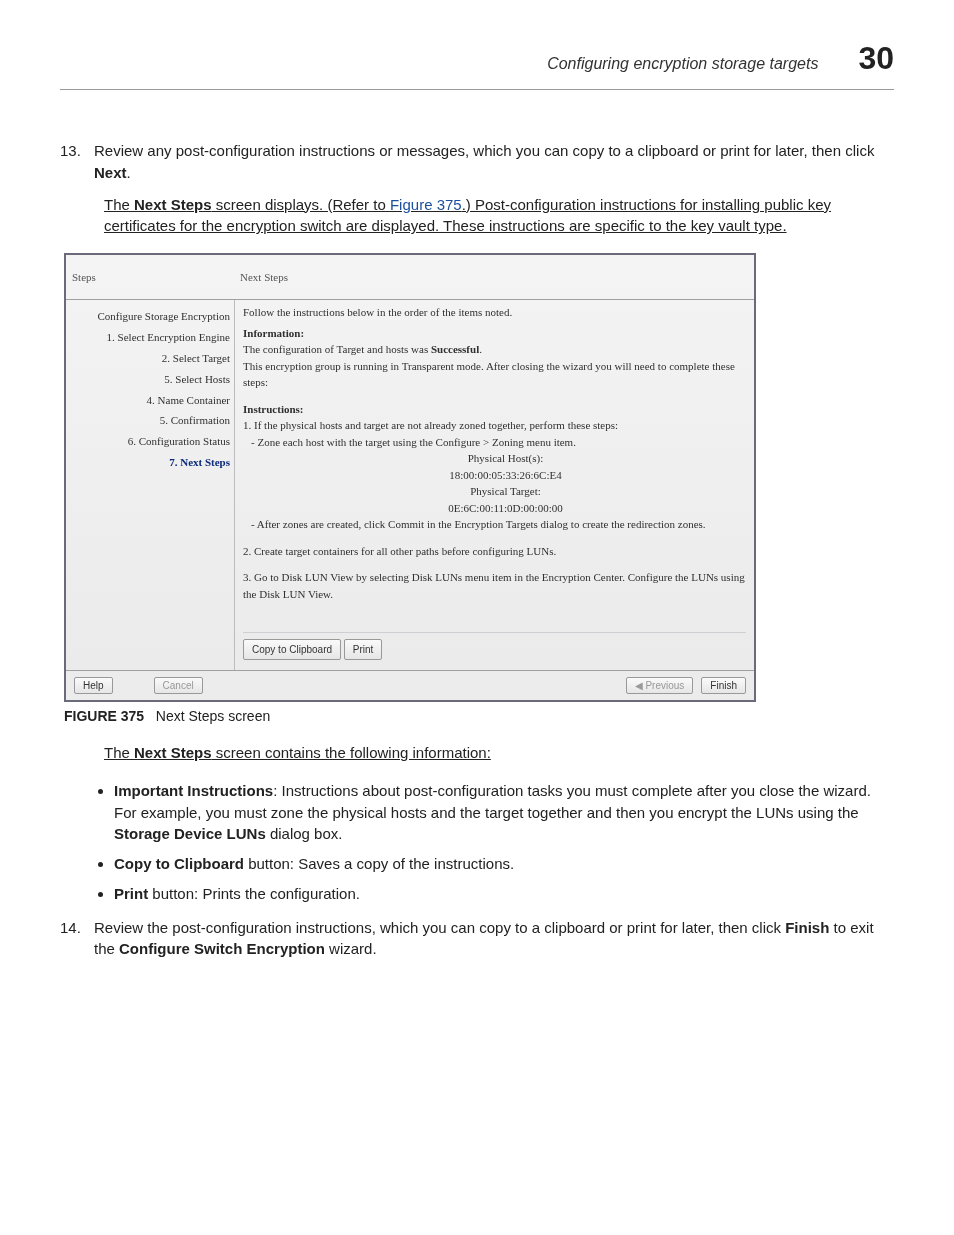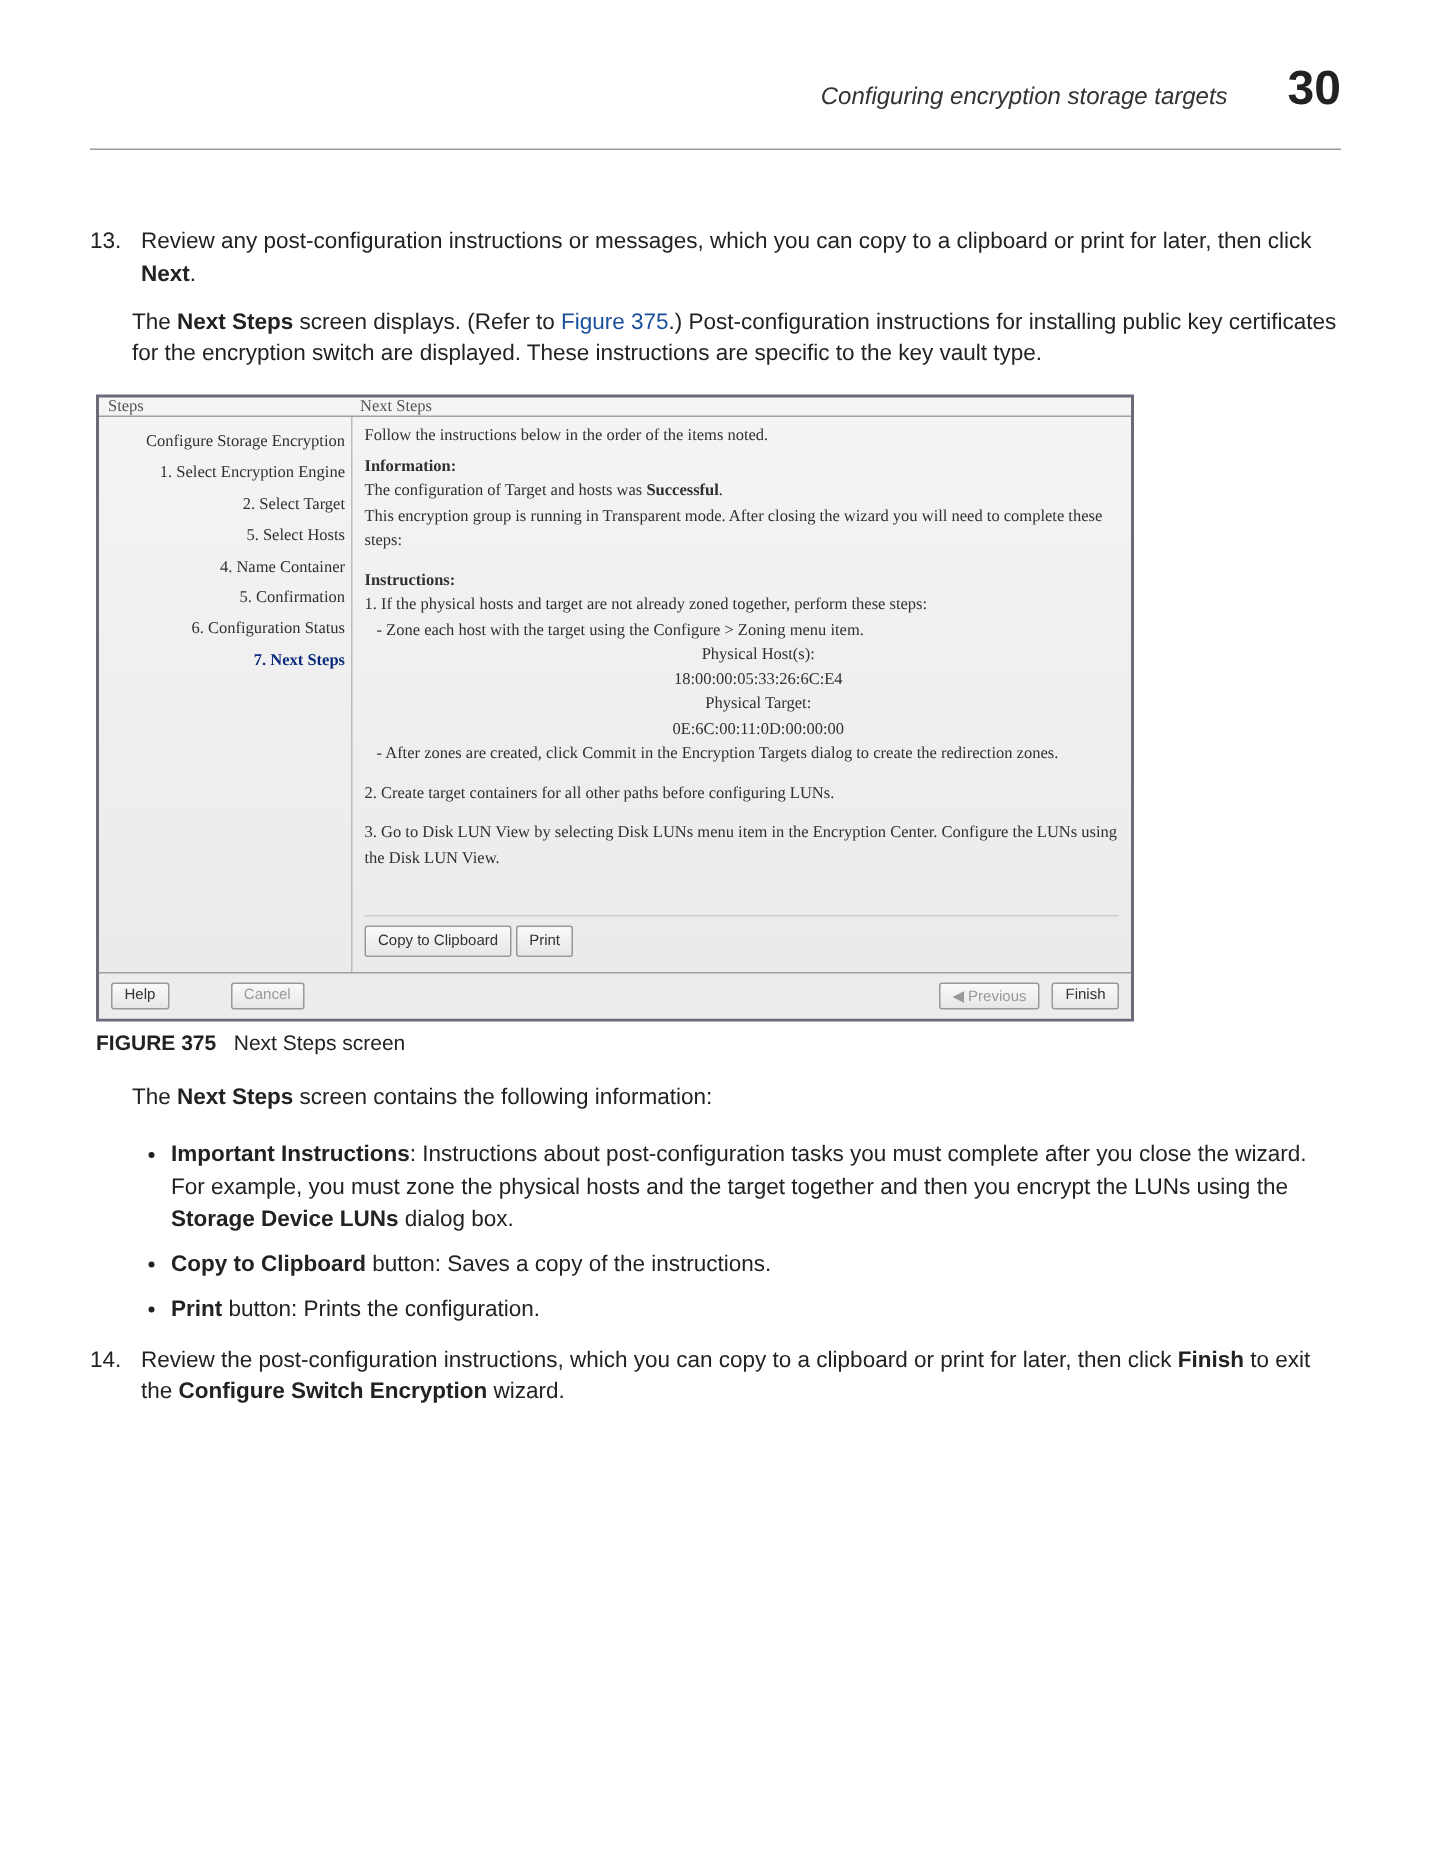--- a/index.html
+++ b/index.html
@@ -12,21 +12,21 @@
     width: 954px;
   }
   .page {
     padding: 40px 60px 40px 60px;
   }
   .header-line {
     display: flex;
     align-items: baseline;
     justify-content: flex-end;
     border-bottom: 1px solid #999;
-    padding-bottom: 22px;
+    padding-bottom: 12px;
     margin-bottom: 50px;
   }
   .header-title {
     font-style: italic;
     font-size: 16px;
     color: #333;
     margin-right: 40px;
   }
   .header-num {
     font-size: 32px;
@@ -44,22 +44,23 @@
   }
   ol.main > li > .num {
     flex: none;
     width: 26px;
     margin-right: 8px;
   }
   ol.main > li > .txt {
     flex: 1;
   }
   .indent-para {
-    margin: 10px 0 16px 28px;
+    margin: 10px 0 16px 44px;
     line-height: 1.45;
+    text-decoration: underline;
   }
   .bold { font-weight: bold; }
   .link { color: #1a4f9c; }
   .figure-wrap {
     margin: 10px 0 6px 4px;
   }
   .figure-caption {
     margin: 6px 0 18px 4px;
     font-size: 14px;
   }
@@ -71,21 +72,21 @@
     width: 688px;
     font-family: "Times New Roman", serif;
     font-size: 11px;
     color: #303030;
   }
   .dlg-top {
     display: flex;
     border-bottom: 1px solid #a0a0a0;
   }
   .dlg-top .col-left-head, .dlg-top .col-right-head {
-    padding: 0 6px;
+    padding: 16px 6px;
     color: #555;
     font-family: Liberation Serif, serif;
   }
   .dlg-top .col-left-head { width: 156px; }
   .dlg-body {
     display: flex;
   }
   .dlg-left {
     width: 156px;
     padding: 6px 4px 6px 8px;

